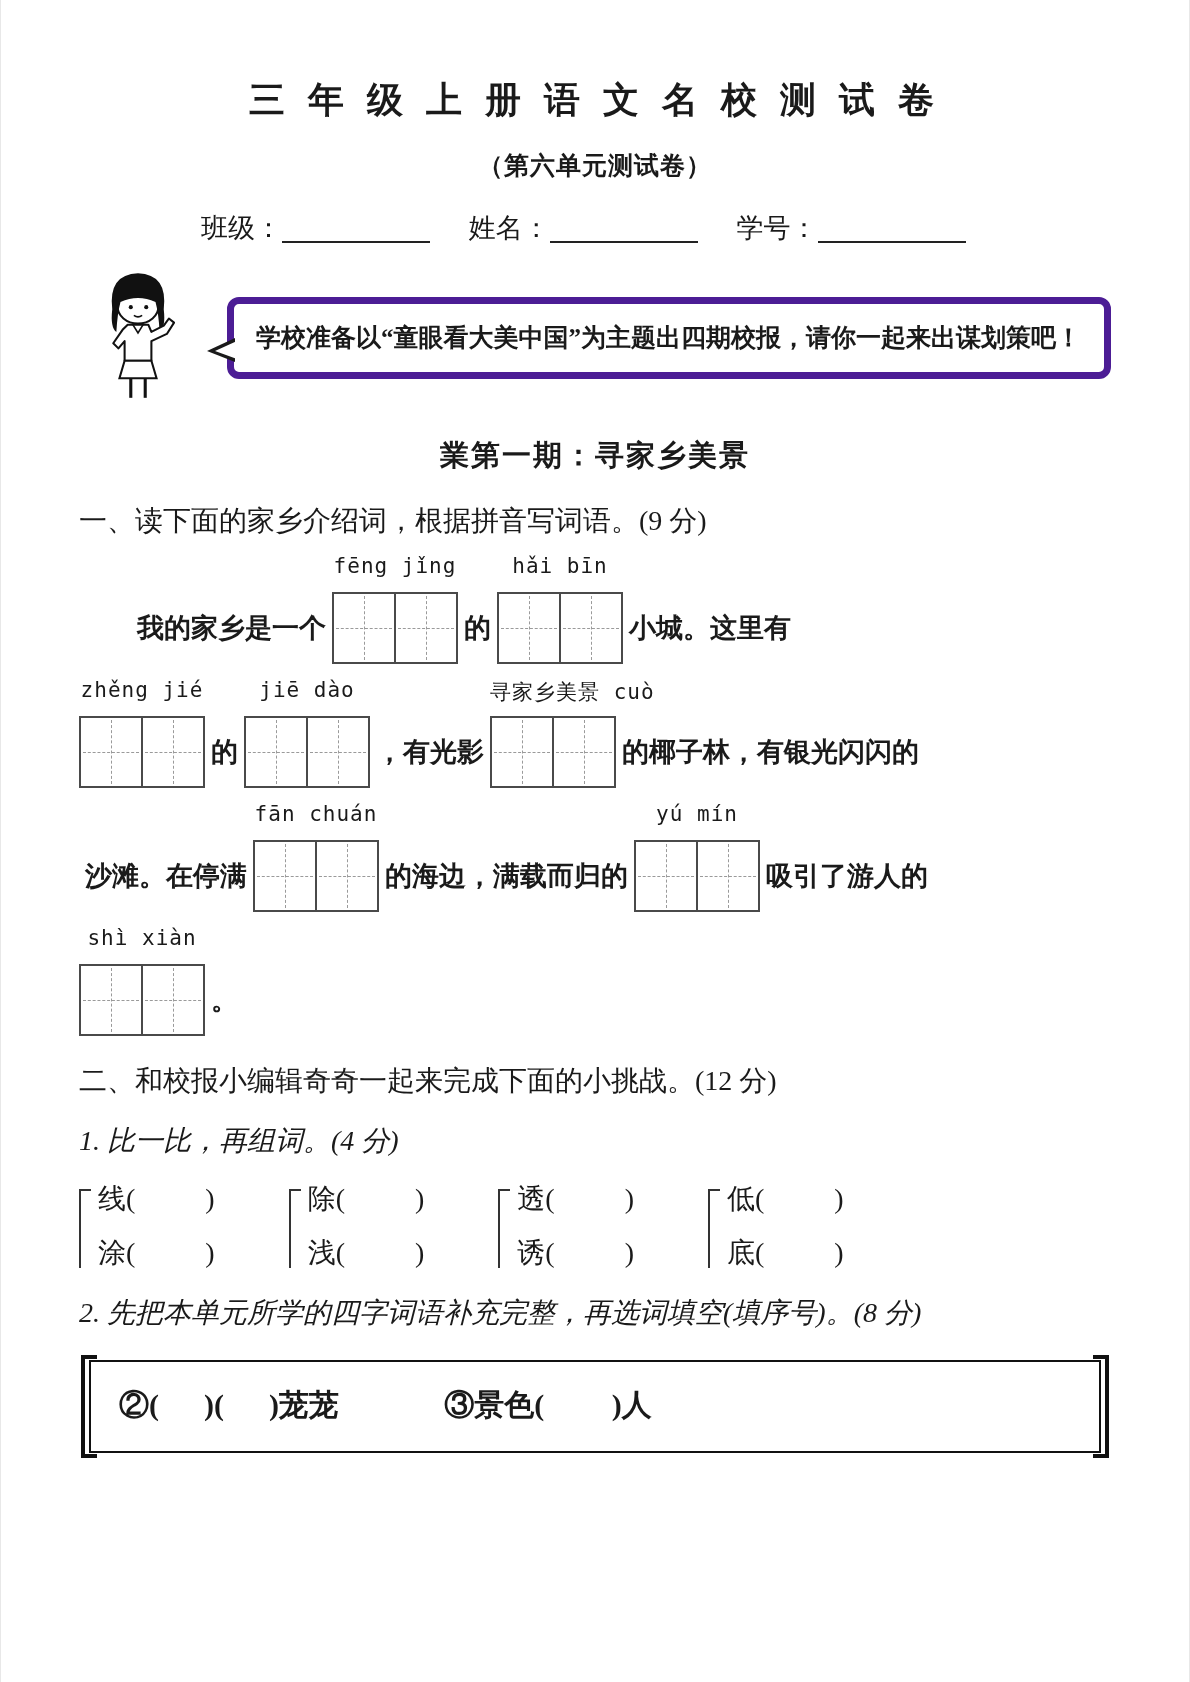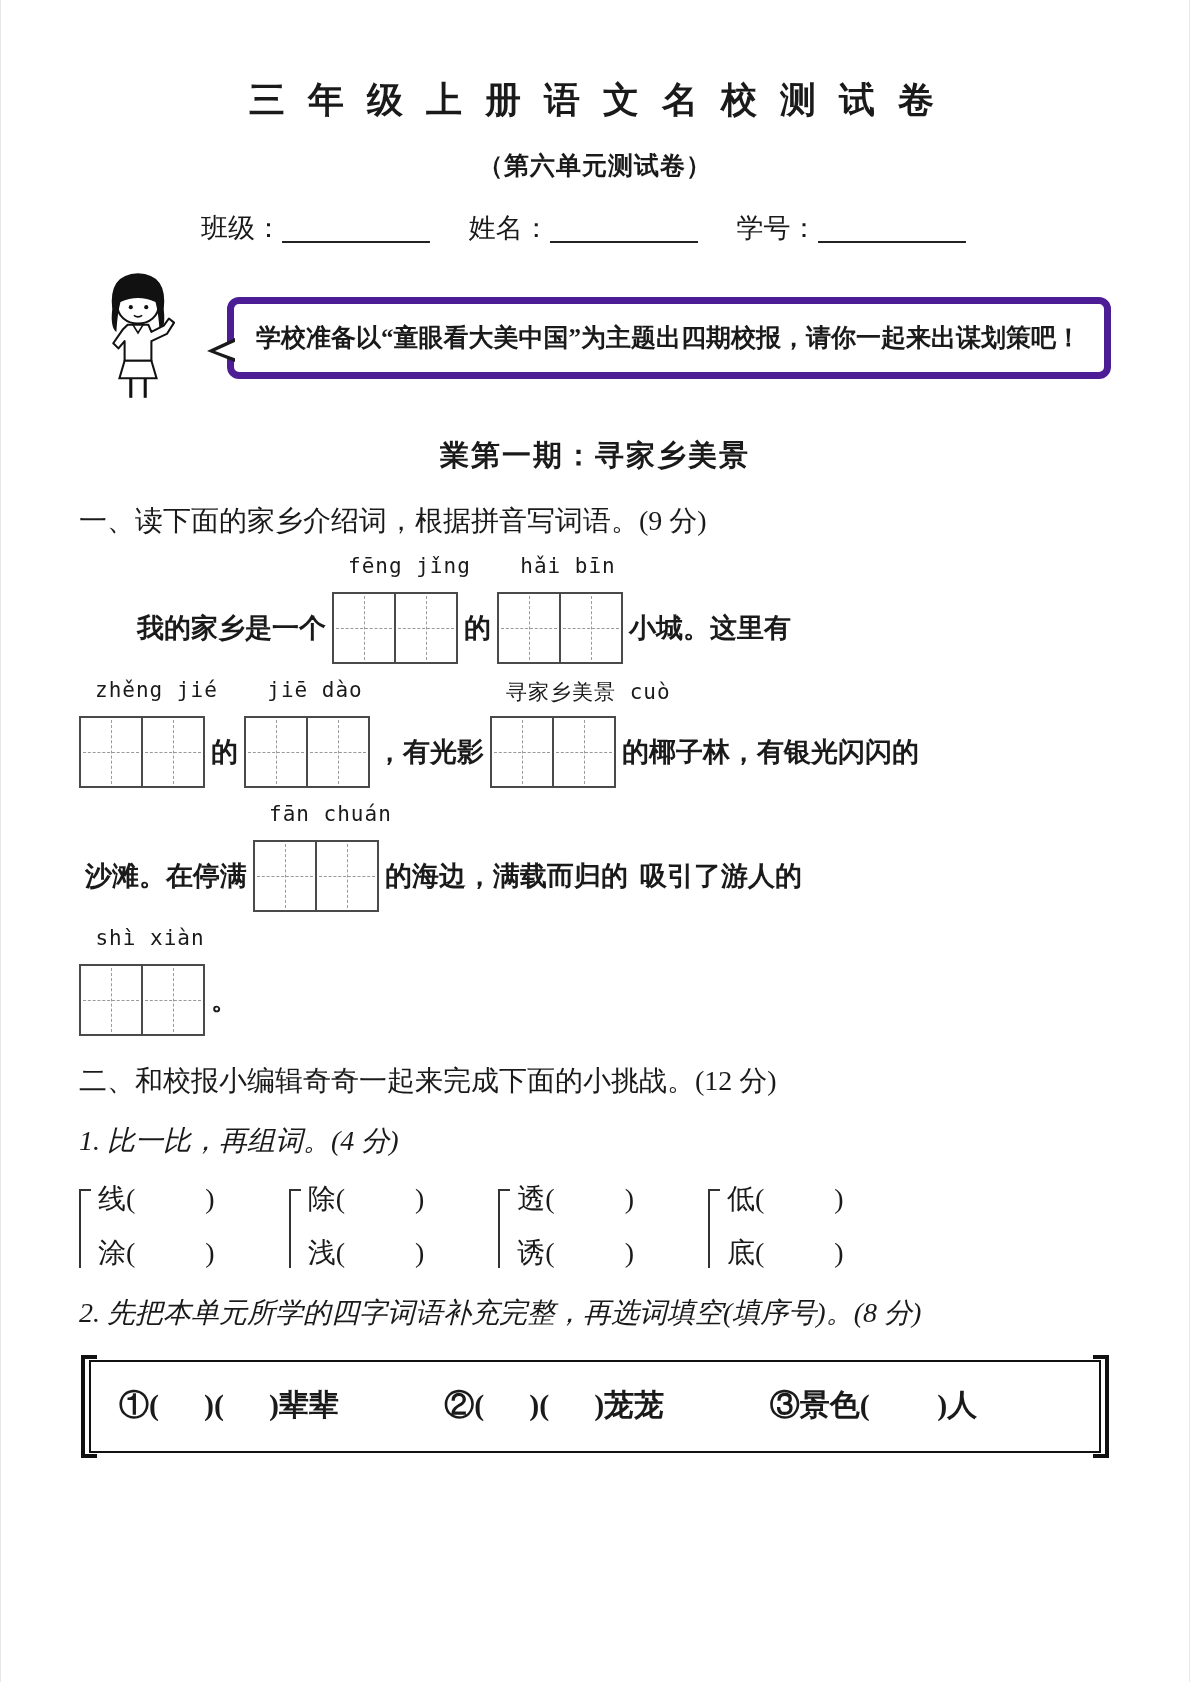--- a/index.html
+++ b/index.html
@@ -32,21 +32,21 @@
 
   .issue-heading{text-align:center;font-size:29px;font-weight:600;margin-top:28px;letter-spacing:2px;}
   .q-heading{font-size:28px;margin-top:26px;}
   .sub-heading{font-size:28px;margin-top:22px;font-style:italic;}
 
   .fill-row{display:flex;align-items:center;font-size:27px;margin-top:52px;}
   .fill-row .txt{margin:0 6px;white-space:pre;font-weight:bold;}
   .indent1{margin-left:52px;}
   .unit{position:relative;display:inline-flex;}
   .pinyin{
-    position:absolute;top:-38px;left:16px;right:0;text-align:center;
+    position:absolute;top:-38px;left:0;right:0;text-align:center;
     font-family:"DejaVu Sans Mono","Liberation Mono",monospace;
     font-size:21px;letter-spacing:1px;white-space:pre;font-weight:400;
   }
   .tian{display:inline-flex;border:2px solid #4a4a4a;background:#fff;}
   .cell{width:60px;height:68px;position:relative;}
   .cell + .cell{border-left:2px solid #4a4a4a;}
   .cell::before{content:"";position:absolute;left:2px;right:2px;top:50%;border-top:1px dashed #9a9a9a;}
   .cell::after{content:"";position:absolute;top:2px;bottom:2px;left:50%;border-left:1px dashed #9a9a9a;}
 
   .pairs-row{display:flex;gap:74px;margin-top:20px;font-size:28px;}
@@ -154,20 +154,27 @@
   <div class="fill-row">
     <span class="txt">沙滩。在停满</span>
     <span class="unit">
       <span class="pinyin">fān chuán</span>
       <span class="tian">
           <span class="cell"></span>
           <span class="cell"></span>
         </span>
     </span>
     <span class="txt">的海边，满载而归的</span>
+    <span class="unit">
+      <span class="pinyin">yú mín</span>
+      <span class="tian">
+          <span class="cell"></span>
+          <span class="cell"></span>
+        </span>
+    </span>
     <span class="txt">吸引了游人的</span>
   </div>
 
   <div class="fill-row">
     <span class="unit">
       <span class="pinyin">shì xiàn</span>
       <span class="tian">
           <span class="cell"></span>
           <span class="cell"></span>
         </span>
@@ -206,19 +213,18 @@
         <span class="pre">低(          )</span>
         <span class="pre">底(          )</span>
       </span>
     </div>
   </div>
 
   <div class="sub-heading">2. 先把本单元所学的四字词语补充完整，再选词填空(填序号)。(8 分)</div>
 
   <div class="word-box">
     <div class="box-row">
-      <span class="pre">①(      )(      )辈辈</span>
       <span class="pre">②(      )(      )茏茏</span>
       <span class="pre">③景色(         )人</span>
     </div>
   </div>
 
 </div>
 
 </body></html>

